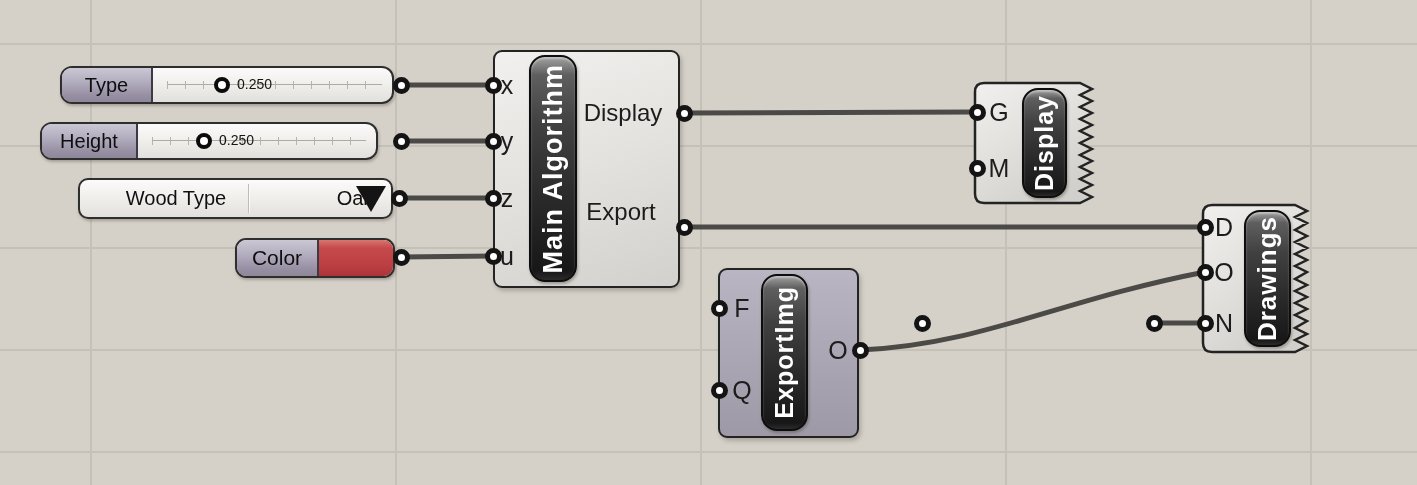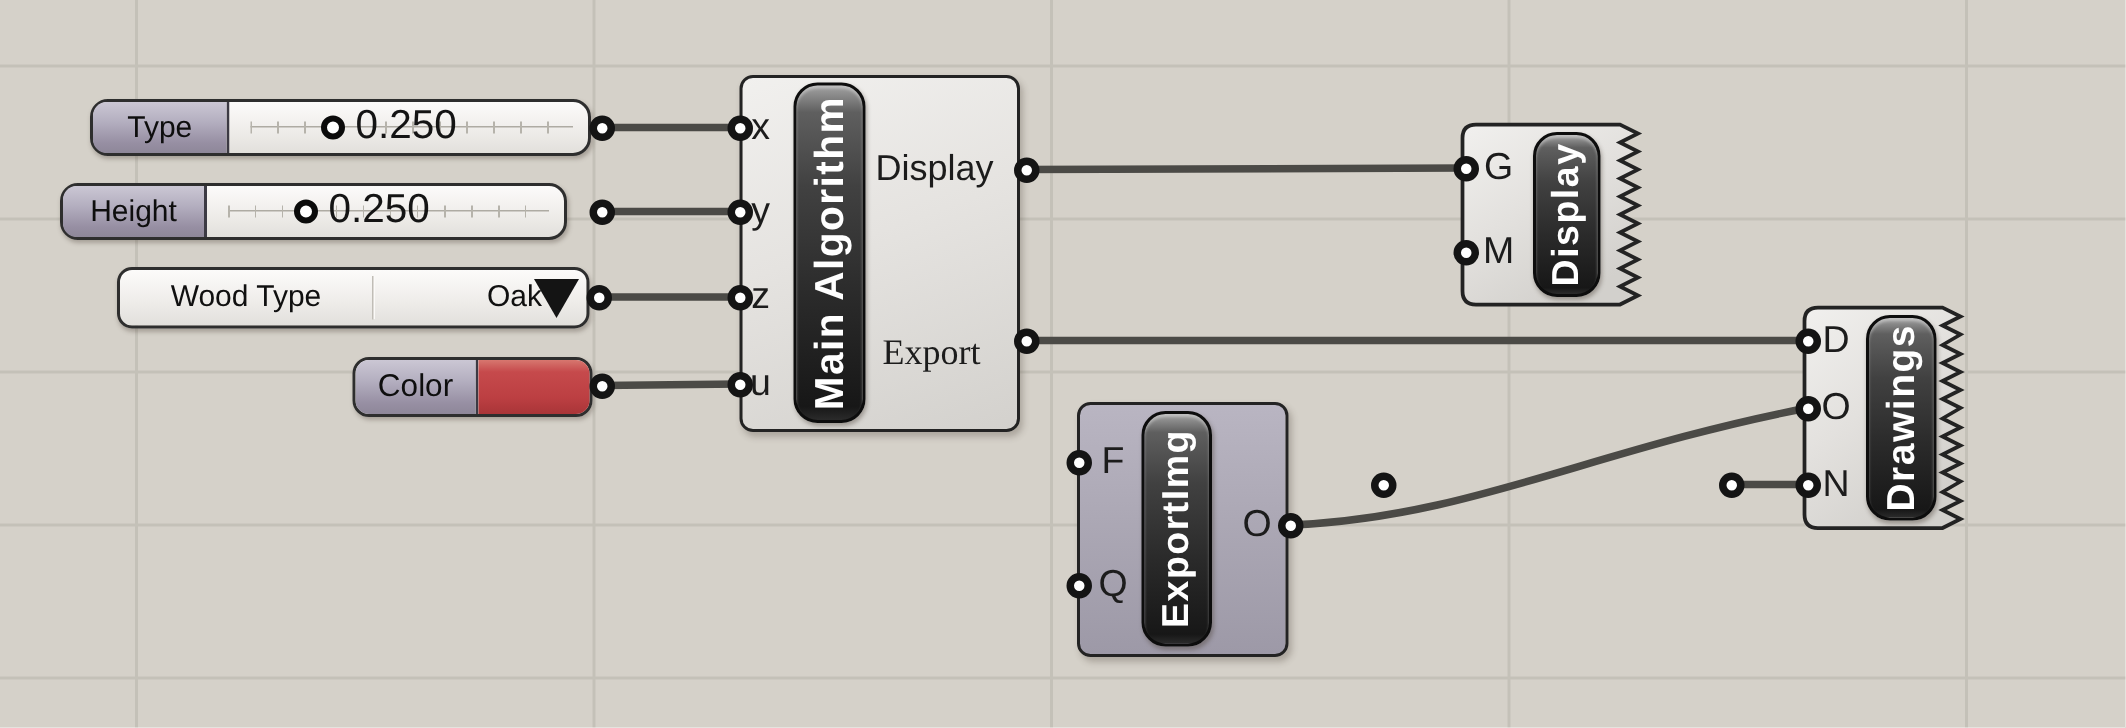--- a/index.html
+++ b/index.html
@@ -28,32 +28,32 @@
     font-size:20px;color:#0e0e0e;}
   .track{position:absolute;top:0;bottom:0;}
   .ruler{position:absolute;top:50%;height:8px;transform:translateY(-50%);
     background-image:
       repeating-linear-gradient(to right,#b6b3ab 0 1px,transparent 1px 18px),
       linear-gradient(#aeaba3,#aeaba3);
     background-size:auto,100% 1px;background-position:0 0,0 3px;
     background-repeat:repeat,no-repeat;}
   .knob{position:absolute;top:50%;width:16px;height:16px;margin-top:-8px;
     border:4.5px solid #0b0b0b;background:#fff;border-radius:50%;box-sizing:border-box;z-index:3;}
-  .sval{position:absolute;top:50%;transform:translateY(-54%);font-size:27px;color:#141414;z-index:3;white-space:nowrap;}
+  .sval{position:absolute;top:50%;transform:translateY(-54%);font-size:14px;color:#141414;z-index:3;white-space:nowrap;}
   .capsule{position:absolute;border:2px solid #0d0d0d;border-radius:16px;
     background:linear-gradient(180deg,#a2a2a2 0%,#5f5f5f 8%,#414141 30%,#2b2b2b 62%,#171717 96%,#2b2b2b 100%);
     box-shadow:inset 0 2px 2px rgba(255,255,255,.35),1px 2px 3px rgba(70,60,50,.4);
     display:flex;align-items:center;justify-content:center;z-index:4;box-sizing:border-box;}
   .vtext{writing-mode:vertical-rl;transform:rotate(180deg);color:#ffffff;font-weight:bold;letter-spacing:1px;white-space:nowrap;}
   .port{position:absolute;width:17px;height:17px;margin:-8.5px 0 0 -8.5px;
     border:5px solid #141414;border-radius:50%;background:#fff;box-sizing:border-box;z-index:5;}
   .plabel{position:absolute;transform:translate(-50%,-50%);font-size:25px;color:#1c1c1c;z-index:4;white-space:nowrap;}
   .olabel{font-size:24px;}
   .divider{position:absolute;top:4px;bottom:4px;width:1px;background:#c0bdb6;border-right:1px solid #fbfaf8;}
-  .vl-label{position:absolute;top:0;bottom:0;display:flex;align-items:center;justify-content:center;font-size:20px;color:#101010;}
+  .vl-label{position:absolute;top:0;bottom:0;display:flex;align-items:center;justify-content:center;font-size:20px;color:#101010;padding-left:12px;}
   .tri{position:absolute;width:0;height:0;border-left:15px solid transparent;
     border-right:15px solid transparent;border-top:26px solid #141414;z-index:3;}
   .swatch{position:absolute;top:0;bottom:0;right:0;border-radius:0 9px 9px 0;
     background:linear-gradient(180deg,#d7776f 0%,#c64a4c 22%,#bc3f42 70%,#a93538 100%);}
   .panel{position:absolute;border:2.5px solid #1b1b1b;border-radius:8px;background:#f8f454;
     display:flex;align-items:center;padding-left:13px;
     font-family:"DejaVu Sans Mono",monospace;font-size:20px;color:#2d7d2f;
     box-shadow:1px 2px 3px rgba(80,70,60,.35);box-sizing:border-box;z-index:2;}
 </style>
 </head>
@@ -124,21 +124,21 @@
 
   <div class="comp" style="left:493px;top:50px;width:187px;height:238px;"></div>
   <div class="capsule" style="left:529px;top:55px;width:48px;height:227px;">
     <span class="vtext" style="font-size:27px;">Main Algorithm</span>
   </div>
   <div class="plabel" style="left:507px;top:85px;">x</div>
   <div class="plabel" style="left:507px;top:141px;">y</div>
   <div class="plabel" style="left:507px;top:198px;">z</div>
   <div class="plabel" style="left:507px;top:256px;">u</div>
   <div class="plabel olabel" style="left:623px;top:113px;">Display</div>
-  <div class="plabel olabel" style="left:621px;top:236px;font-family:Liberation Serif, serif;">Export</div>
+  <div class="plabel olabel" style="left:621px;top:212px;">Export</div>
 
   <div class="capsule" style="left:1022px;top:88px;width:45px;height:110px;">
     <span class="vtext" style="font-size:25px;">Display</span>
   </div>
   <div class="plabel" style="left:999px;top:112px;">G</div>
   <div class="plabel" style="left:999px;top:168px;">M</div>
 
   <div class="comp hidden-state" style="left:718px;top:268px;width:141px;height:170px;"></div>
   <div class="capsule" style="left:761px;top:274px;width:47px;height:157px;">
     <span class="vtext" style="font-size:25px;">ExportImg</span>

